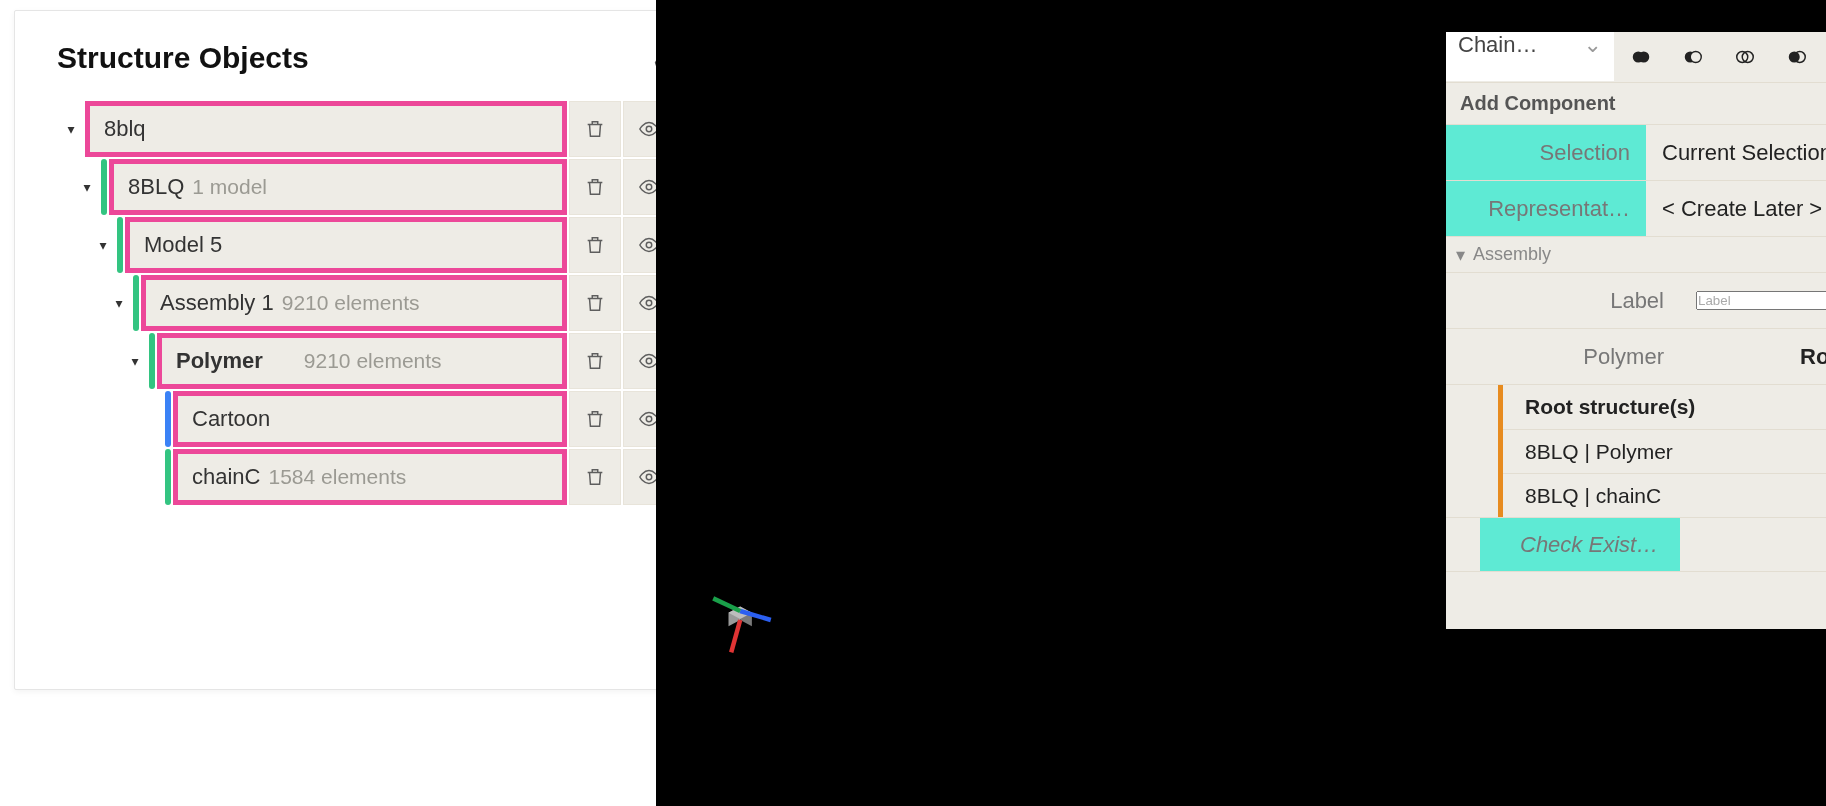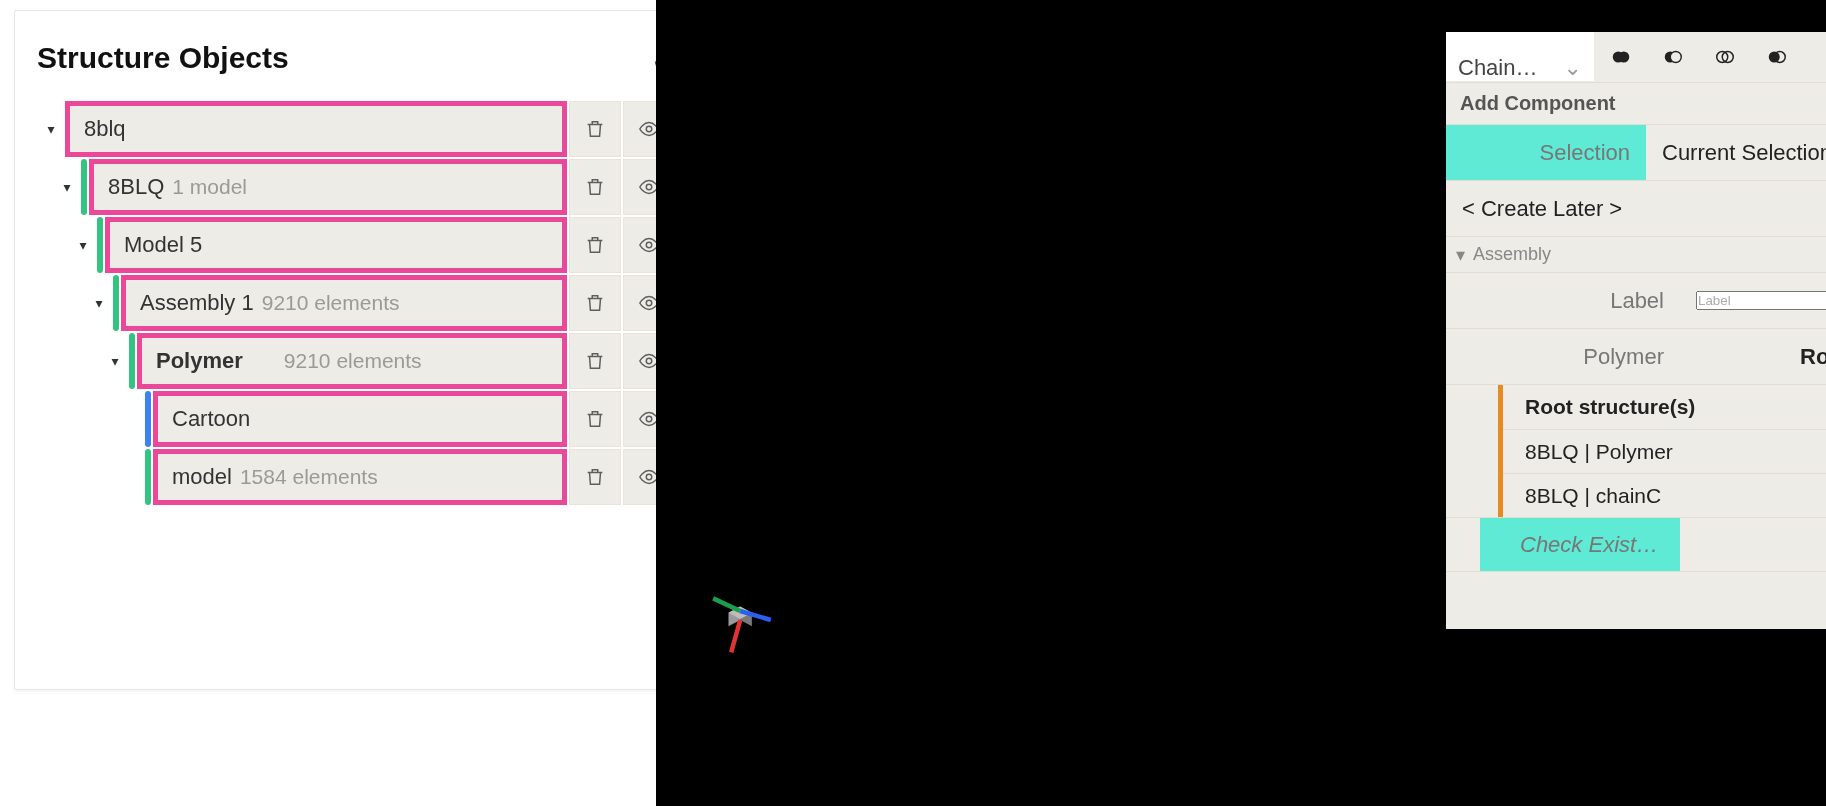--- a/index.html
+++ b/index.html
@@ -2,21 +2,21 @@
 <html><head>
 <meta charset="utf-8">
 <style>
   * { box-sizing: border-box; margin: 0; padding: 0; font-family: -apple-system, BlinkMacSystemFont, "Segoe UI", Helvetica, Arial, sans-serif; }
   body { width: 1826px; height: 806px; background: #fff; position: relative; }
 
   
   .left-panel {
     position: absolute; left: 14px; top: 10px; width: 684px; height: 680px;
     border: 1px solid #e5e5e5; border-radius: 2px; background: #fff;
-    box-shadow: 0 2px 6px rgba(0,0,0,0.05); padding: 30px 22px 20px 22px;
+    box-shadow: 0 2px 6px rgba(0,0,0,0.05); padding: 30px 22px 20px 42px;
   }
   .panel-header { display:flex; align-items:center; justify-content:space-between; margin-bottom: 26px; }
   .panel-title { font-size: 30px; font-weight: 700; color:#111; }
   .clean-icon { width:24px; height:24px; display:flex; align-items:center; justify-content:center; cursor:pointer;}
   
   .tree { }
   .tree-row { display:flex; align-items:stretch; height:56px; margin-bottom:2px;}
   .caret-slot { width:28px; display:flex; align-items:center; justify-content:center; flex:none; }
   .caret { font-size:14px; color:#333; cursor:pointer; user-select:none;}
   .color-bar { width:6px; flex:none; border-radius:3px; margin-right:2px;}
@@ -45,21 +45,21 @@
   }
   .axes { position:absolute; left:32px; bottom:150px; width:90px; height:90px; }
 
   
   .inspector {
     position:absolute; left: 790px; top: 32px; width: 732px;
     background:#eeece6;
   }
   .toolbar { display:flex; height:50px; background:#eeece6; border-bottom:1px solid #eeece6; }
   .tool-sel {
-    width:148px; background:#fff; display:flex; align-items:flex-end; justify-content:space-between;
+    width:168px; background:#fff; display:flex; align-items:flex-start; justify-content:space-between;
     padding:0 12px; font-size:22px; color:#444; margin-right:2px;
   }
   .tool-sel .chev{ color:#999; }
   .tb-btn {
     width:50px; display:flex; align-items:center; justify-content:center;
     background:#eeece6; margin-right:2px; cursor:pointer;
   }
   .tb-btn svg { width:22px; height:22px; }
   .tb-gap { width:10px; }
   
@@ -266,21 +266,21 @@
       </div>
       <div class="tree-row">
         <div class="indent"></div>
         <div class="indent"></div>
         <div class="indent"></div>
         <div class="indent"></div>
         <div class="indent"></div>
         <div class="caret-slot"></div>
         <div class="color-bar cb-green"></div>
         <div class="node-main">
-          <span>model</span>
+          <span>chainC</span>
           <span class="sub">1584 elements</span>
         </div>
         <div class="btn-cell">
           <svg viewBox="0 0 24 24">
             <path d="M4 7h16M9 7V4h6v3M6 7l1 13h10l1-13"></path>
           </svg>
         </div>
         <div class="btn-cell">
           <svg viewBox="0 0 24 24">
             <path d="M2 12s4-7 10-7 10 7 10 7-4 7-10 7S2 12 2 12z"></path>
@@ -343,20 +343,21 @@
     </div>
 
     <div class="form-row">
       <div class="form-label">Selection</div>
       <div class="form-val dropdown">
         <span>Current Selection</span>
       </div>
     </div>
 
     <div class="form-row">
+      <div class="form-label">Representat…</div>
       <div class="form-val dropdown">
         <span>&lt; Create Later &gt;</span>
       </div>
     </div>
 
     <div class="options-head">
       <span>▾</span>
       <span>Assembly</span>
     </div>
 

